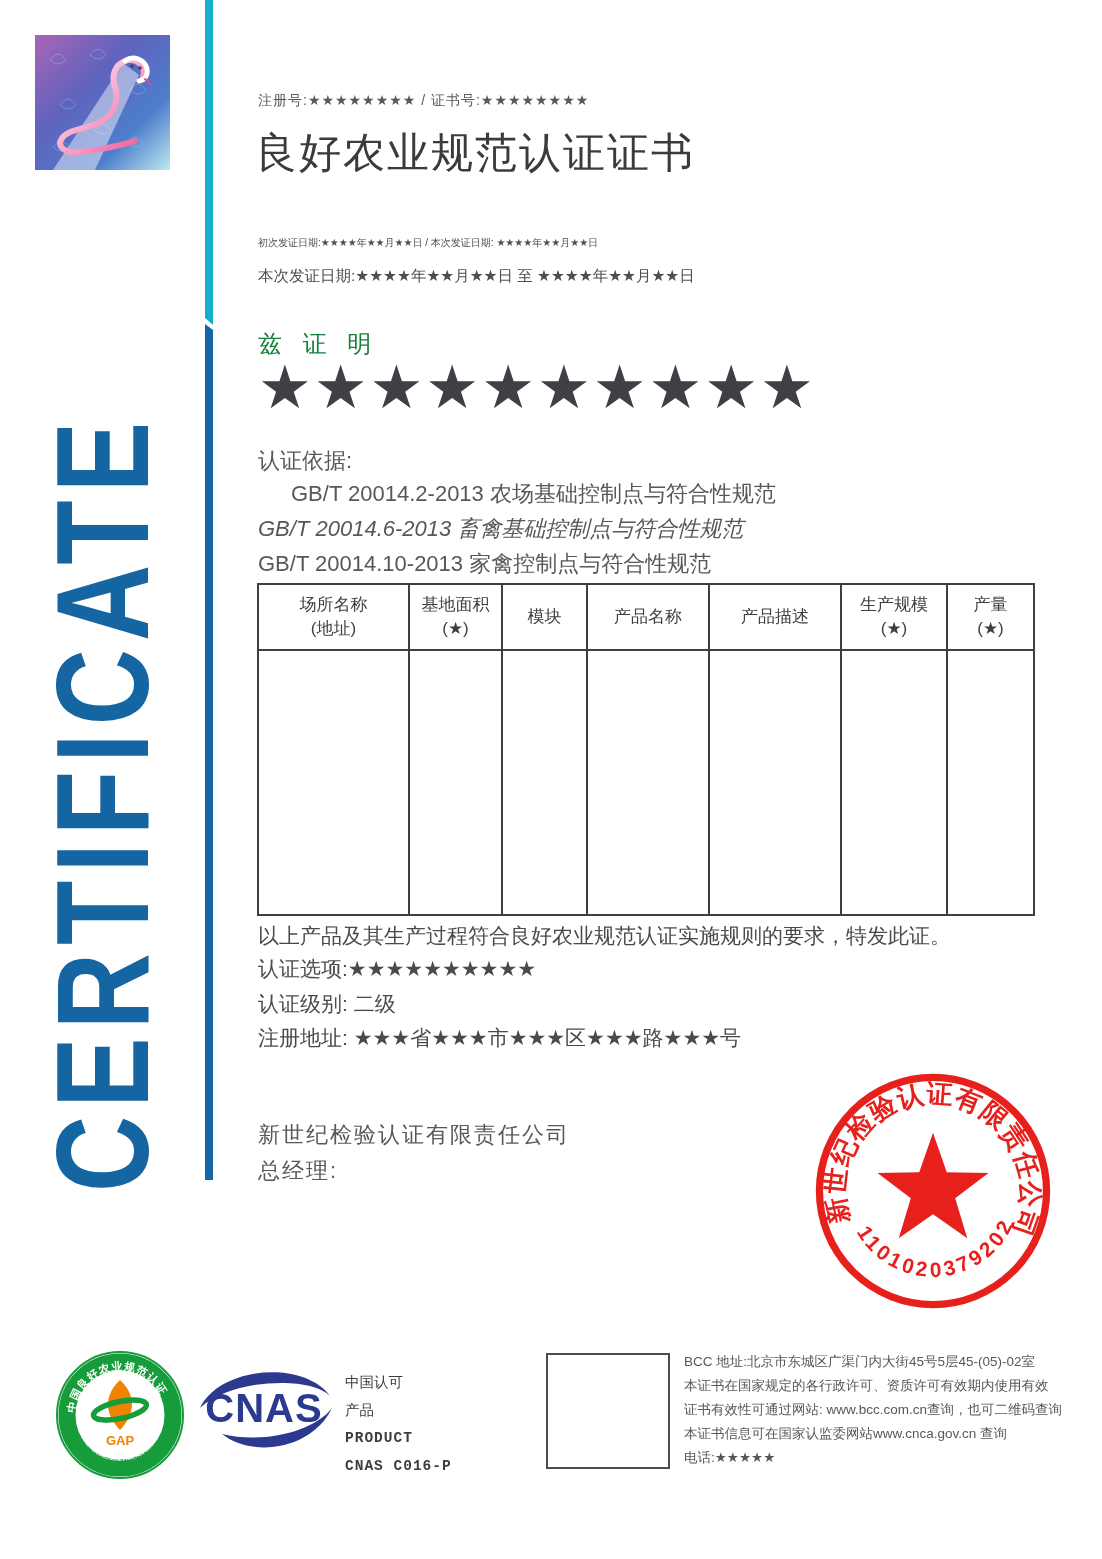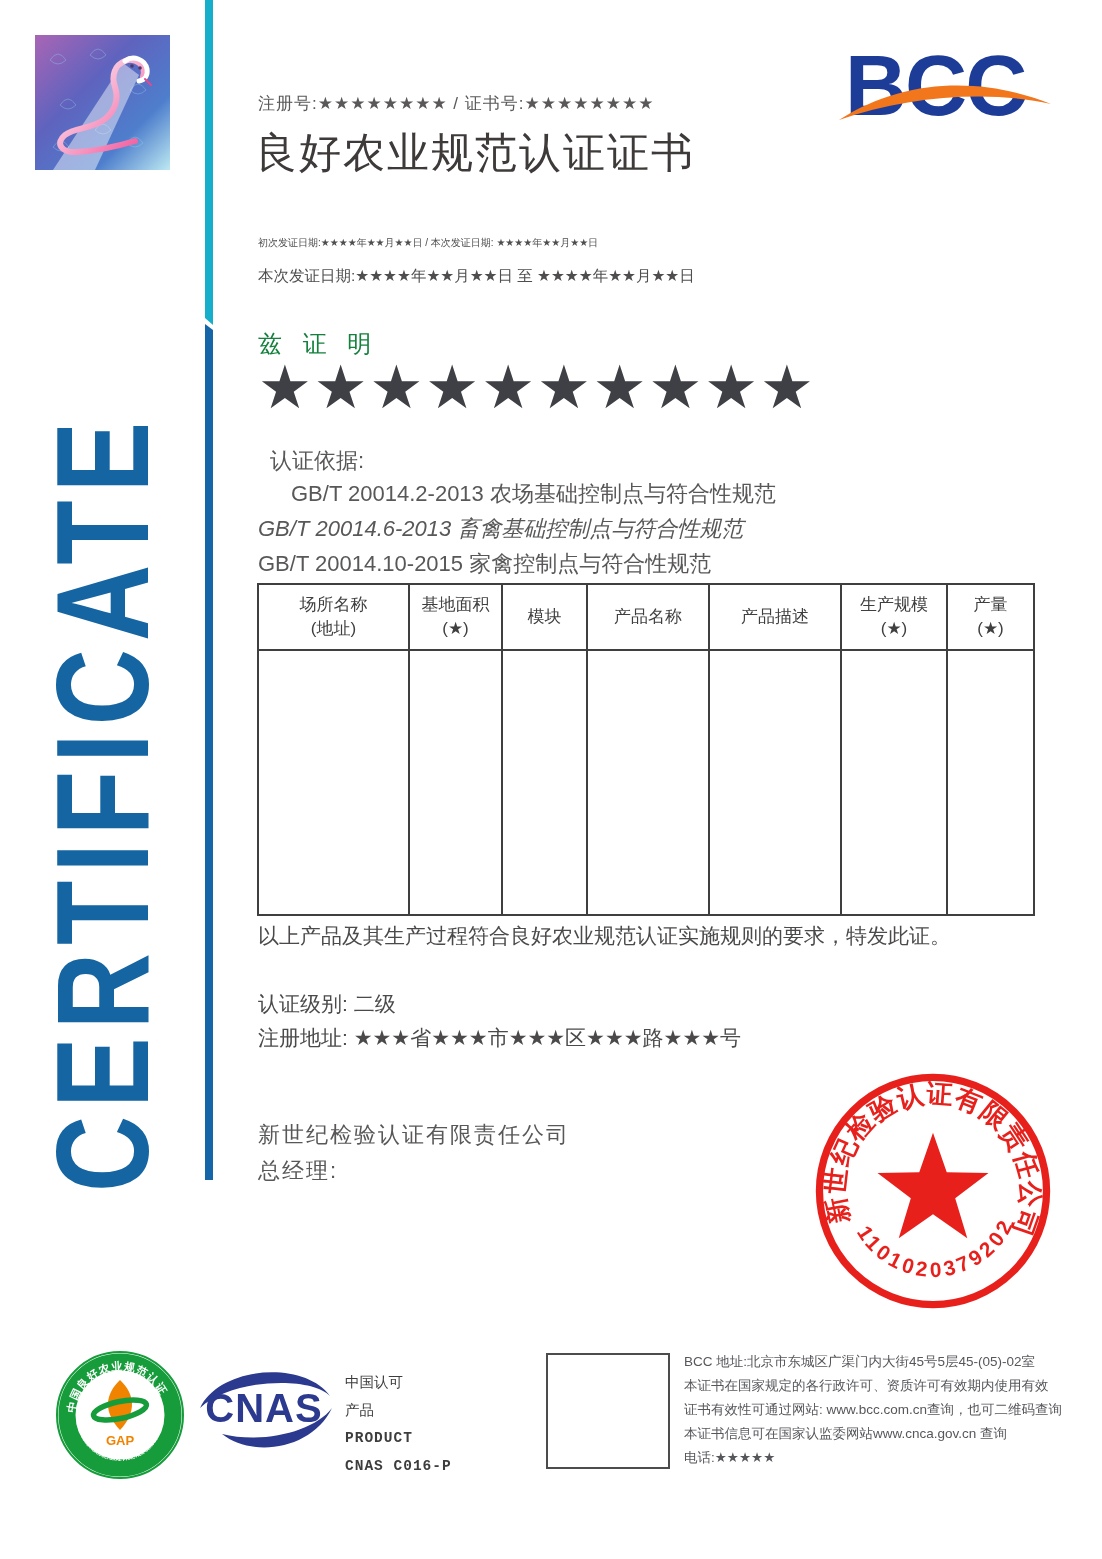--- a/index.html
+++ b/index.html
@@ -9,32 +9,32 @@
 
   
   .bar-cyan{left:205px;top:0;width:8px;height:318px;background:#17AECB;}
   .bar-cyan::after{content:"";position:absolute;left:0;top:318px;border-left:8px solid transparent;border-top:7px solid #17AECB;}
   .bar-blue{left:205px;top:330px;width:8px;height:850px;background:#1566A9;}
   .bar-blue::before{content:"";position:absolute;left:0;top:-6px;border-right:8px solid transparent;border-bottom:6px solid #1566A9;}
   .cert-word{left:30px;top:1192px;transform-origin:0 0;transform:rotate(-90deg) scaleX(0.8);
     font-weight:bold;font-size:132px;letter-spacing:10px;color:#1565A3;white-space:nowrap;line-height:1.1;}
 
   
-  .reg-line{left:258px;top:92px;font-size:17px;color:#5A5858;letter-spacing:1px;}
+  .reg-line{left:258px;top:92px;font-size:14px;color:#5A5858;letter-spacing:1px;}
   .doc-title{left:255px;top:113px;font-size:42px;color:#3E3A39;font-weight:500;letter-spacing:2px;margin-top:12px;}
   .bcc-logo{left:845px;top:38px;width:200px;height:100px;}
   .bcc-text{position:absolute;left:0;top:0;font-size:86px;line-height:95px;font-weight:900;color:#1D3C98;letter-spacing:-2px;}
   .bcc-swoosh{position:absolute;left:-8px;top:0;}
   .issue-line{left:258px;top:236px;font-size:10px;color:#4F4D4D;}
   .valid-line{left:258px;top:266px;font-size:15.5px;color:#4F4D4D;}
 
   
   .certify{left:258px;top:328px;font-size:24px;color:#15803d;letter-spacing:7px;}
   .holder-stars{left:258px;top:352px;font-size:60px;letter-spacing:2px;color:#3E4045;}
-  .basis-label{left:258px;top:446px;font-size:22px;color:#595757;margin-left:12px;}
+  .basis-label{left:258px;top:446px;font-size:22px;color:#595757;}
   .basis-item{left:258px;font-size:22px;color:#595757;}
   .b0{top:479px;margin-left:33px;} .b1{top:514px;font-style:italic;} .b2{top:549px;}
 
   table.spec{position:absolute;left:257px;top:583px;width:776px;border-collapse:collapse;table-layout:fixed;}
   table.spec th, table.spec td{border:2px solid #3F3F3F;}
   table.spec th{height:64px;font-size:17px;font-weight:400;color:#3F3F3F;text-align:center;vertical-align:middle;white-space:pre-line;line-height:1.4;padding:0 2px;}
   table.spec td{height:261px;}
 
   .statement{left:258px;top:922px;font-size:21px;color:#4B4949;}
   .opt-line{left:258px;top:955px;font-size:21px;color:#4B4949;}
@@ -86,35 +86,29 @@
       <path d="M110,44 l6,6" stroke="#E14A8C" stroke-width="2" stroke-linecap="round"></path>
     </g>
   </svg>
 
   <div class="abs bar-cyan"></div>
   <div class="abs bar-blue"></div>
   <div class="abs cert-word">CERTIFICATE</div>
 
   <div class="abs reg-line">注册号:★★★★★★★★ / 证书号:★★★★★★★★</div>
   <div class="abs doc-title">良好农业规范认证证书</div>
-  <div class="abs bcc-logo">
-    <div class="bcc-text">BCC</div>
-    <svg class="bcc-swoosh" width="216" height="100" viewBox="0 0 216 100">
-      <path d="M2,82 C70,38 150,40 214,66 C152,52 70,58 2,82 Z" fill="#F2761B"></path>
-    </svg>
-  </div>
   <div class="abs issue-line">初次发证日期:★★★★年★★月★★日 / 本次发证日期: ★★★★年★★月★★日</div>
   <div class="abs valid-line">本次发证日期:★★★★年★★月★★日 至 ★★★★年★★月★★日</div>
 
   <div class="abs certify">兹 证 明</div>
   <div class="abs holder-stars">★★★★★★★★★★</div>
   <div class="abs basis-label">认证依据:</div>
   <div class="abs basis-item b0">GB/T 20014.2-2013 农场基础控制点与符合性规范</div>
   <div class="abs basis-item b1">GB/T 20014.6-2013 畜禽基础控制点与符合性规范</div>
-  <div class="abs basis-item b2">GB/T 20014.10-2015 家禽控制点与符合性规范</div>
+  <div class="abs basis-item b2">GB/T 20014.10-2013 家禽控制点与符合性规范</div>
 
   <table class="spec">
     <colgroup>
       <col style="width:151px">
         <col style="width:93px">
         <col style="width:85px">
         <col style="width:122px">
       <col style="width:132px">
         <col style="width:106px">
         <col style="width:87px">
@@ -141,20 +135,21 @@
           <td></td>
           <td></td>
           <td></td>
           <td></td>
           <td></td>
       </tr>
     </tbody>
   </table>
 
   <div class="abs statement">以上产品及其生产过程符合良好农业规范认证实施规则的要求，特发此证。</div>
+  <div class="abs opt-line">认证选项:★★★★★★★★★★</div>
   <div class="abs lvl-line">认证级别: 二级</div>
   <div class="abs addr-line">注册地址: ★★★省★★★市★★★区★★★路★★★号</div>
   <div class="abs company">新世纪检验认证有限责任公司</div>
   <div class="abs signer">总经理:</div>
 
   <svg class="abs" style="left:808px;top:1066px;" width="250" height="250" viewBox="0 0 240 240">
     <g opacity="0.94">
       <circle cx="120" cy="120" r="109" fill="none" stroke="#E7130E" stroke-width="7"></circle>
       <defs>
         <path id="sealTopArc" d="M 40,149 A 85,85 0 1 1 200,149"></path>

